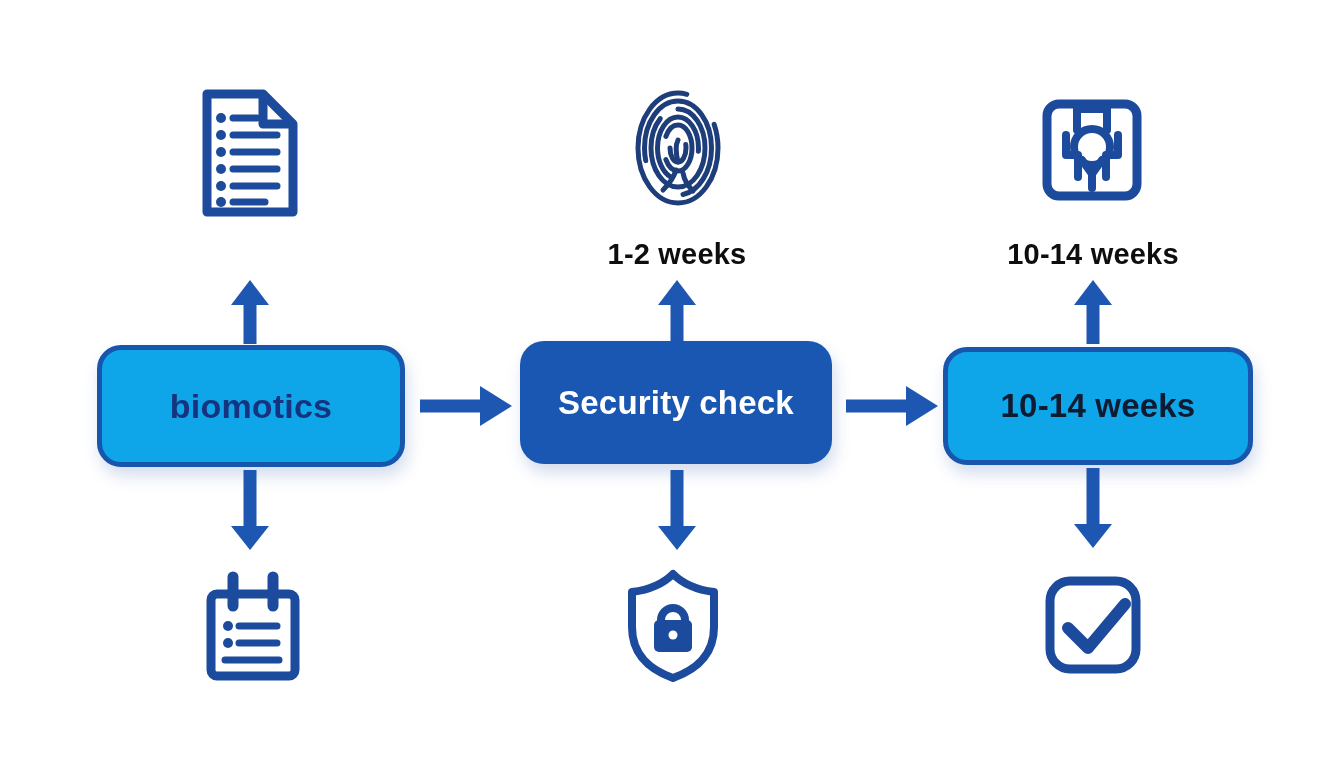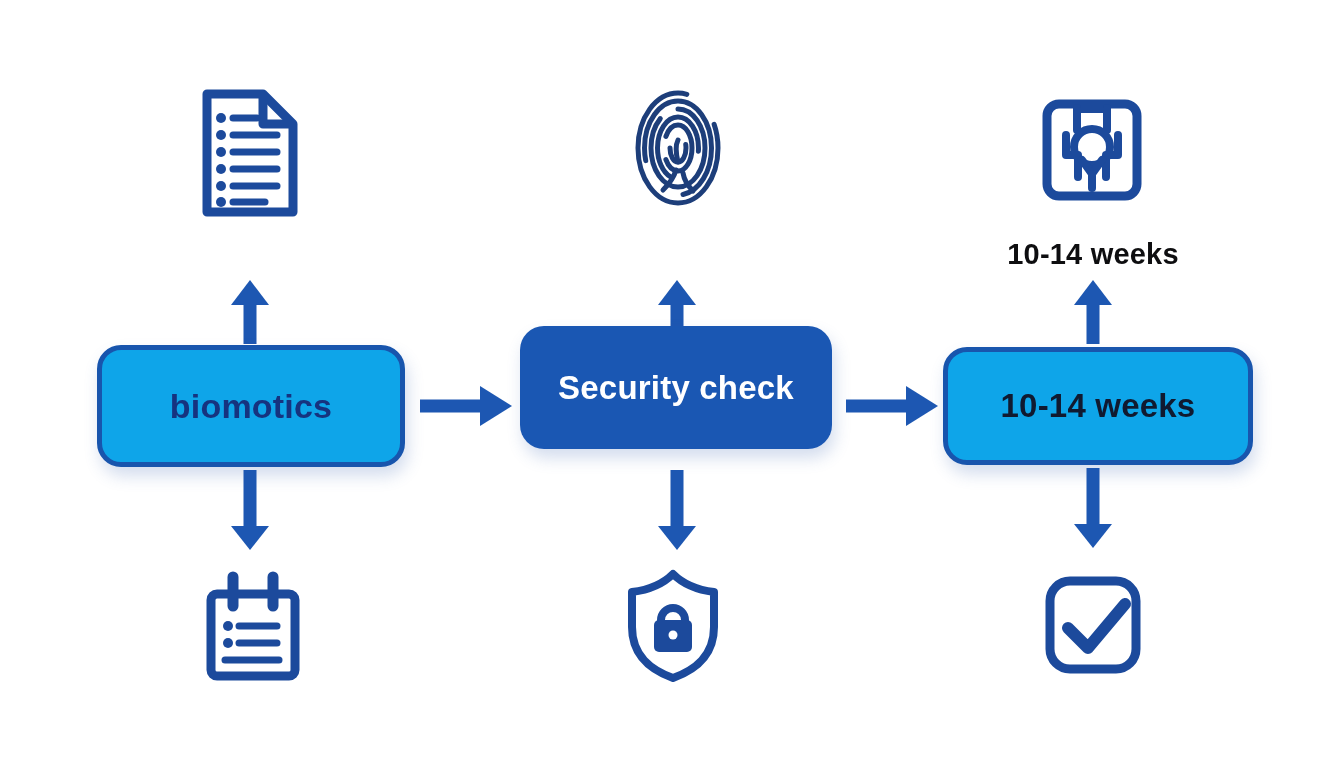--- a/index.html
+++ b/index.html
@@ -104,29 +104,30 @@
       <ellipse class="fp" cx="45" cy="60" rx="27" ry="39" pathLength="100" stroke-dasharray="90 10" stroke-dashoffset="25"></ellipse>
       <ellipse class="fp" cx="45" cy="60" rx="20.5" ry="31" pathLength="100" stroke-dasharray="72 28" stroke-dashoffset="70"></ellipse>
       <ellipse class="fp" cx="45" cy="60" rx="14" ry="23" pathLength="100" stroke-dasharray="80 20" stroke-dashoffset="40"></ellipse>
       <ellipse class="fp" cx="45" cy="60" rx="8" ry="14" pathLength="100" stroke-dasharray="55 45" stroke-dashoffset="5"></ellipse>
       <path class="fp" d="M45 52 C42 58 43 66 45 74"></path>
       <path class="fp" d="M30 102 C37 95 41 89 43 82"></path>
       <path class="fp" d="M60 103 C54 97 51 91 50 85"></path>
     </svg>
   </div>
 
+  <div class="col-label" style="left:527px;top:238px;width:300px;">1-2 weeks</div>
 
   <div class="abs" style="left:658px;top:280px;">
     <svg viewBox="0 0 38 64" width="38" height="64">
       <polygon class="arrow" points="19,0 38,25 0,25"></polygon>
       <rect class="arrow" x="12.5" y="23" width="13" height="41"></rect>
     </svg>
   </div>
 
-  <div class="box box-filled" style="left:520px;top:326px;width:312px;height:123px;">
+  <div class="box box-filled" style="left:520px;top:341px;width:312px;height:123px;">
     <span class="box-text box-text-2">Security check</span>
   </div>
 
   <div class="abs" style="left:658px;top:470px;">
     <svg viewBox="0 0 38 80" width="38" height="80">
       <rect class="arrow" x="12.5" y="0" width="13" height="58"></rect>
       <polygon class="arrow" points="0,56 38,56 19,80"></polygon>
     </svg>
   </div>
 

